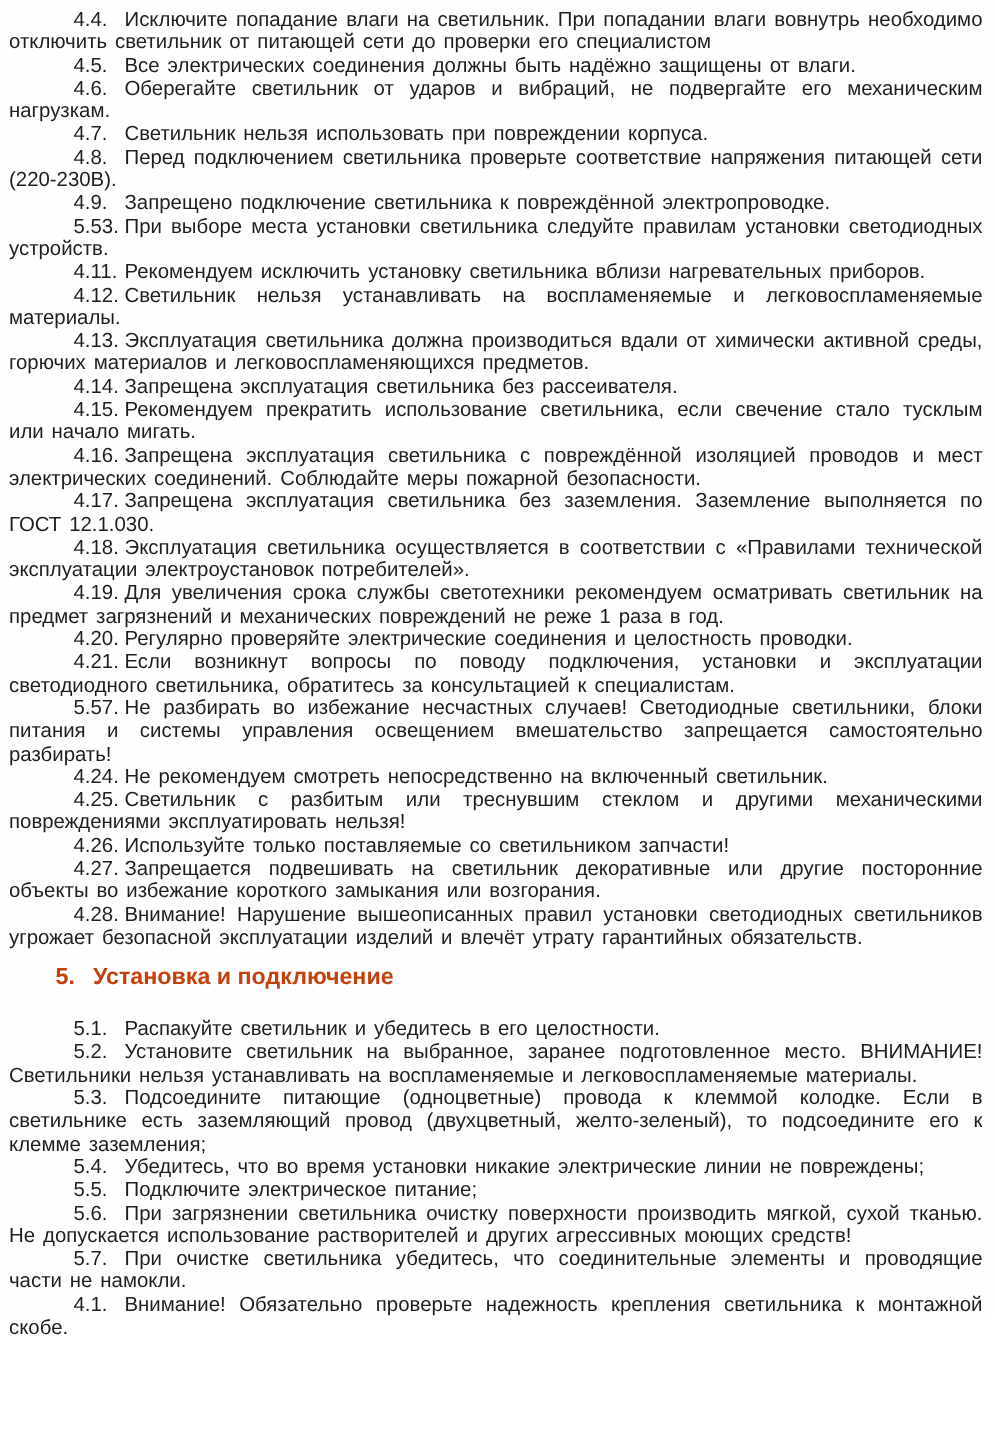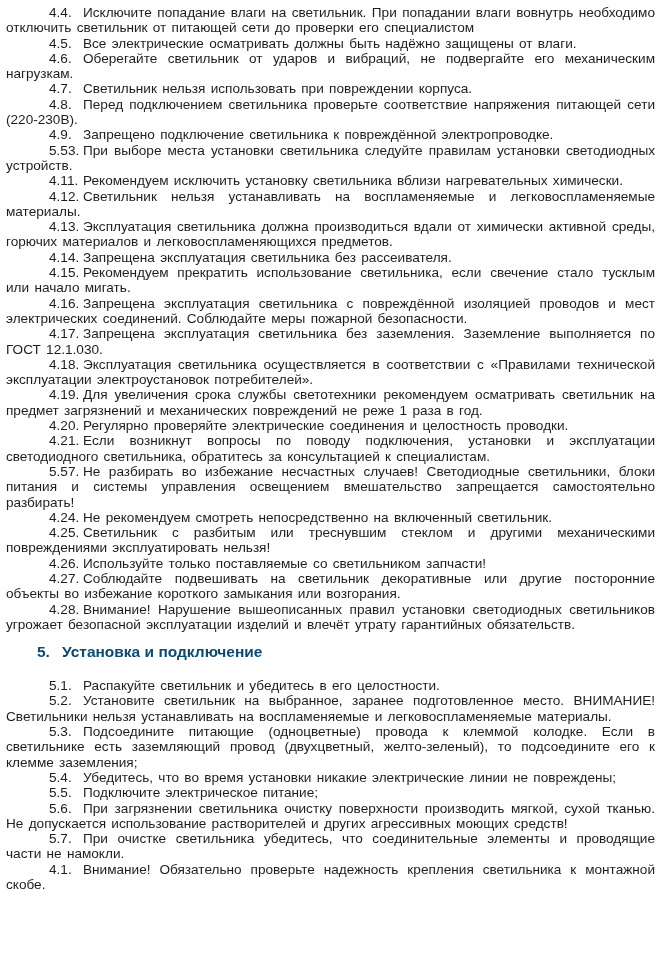--- a/index.html
+++ b/index.html
@@ -34,56 +34,56 @@
     display: inline-block;
     width: 34px;
     text-indent: 0;
   }
   h2.section-heading {
     margin: 11px 0 17px 0;
     padding-left: 31px;
     font-size: 15.5px;
     line-height: 18px;
     font-weight: bold;
-    color: #0c4a6e;
+    color: #c2410c;
   }
   h2.section-heading .h-num {
     display: inline-block;
     width: 25px;
   }
 </style>
 </head>
 <body>
 
 <div class="page">
 
   <div>
       <p class="item"><span class="num">4.4.</span><span>Исключите попадание влаги на светильник. При попадании влаги вовнутрь необходимо отключить светильник от питающей сети до проверки его специалистом</span></p>
-      <p class="item"><span class="num">4.5.</span><span>Все электрические осматривать должны быть надёжно защищены от влаги.</span></p>
+      <p class="item"><span class="num">4.5.</span><span>Все электрических соединения должны быть надёжно защищены от влаги.</span></p>
       <p class="item"><span class="num">4.6.</span><span>Оберегайте светильник от ударов и вибраций, не подвергайте его механическим нагрузкам.</span></p>
       <p class="item"><span class="num">4.7.</span><span>Светильник нельзя использовать при повреждении корпуса.</span></p>
       <p class="item"><span class="num">4.8.</span><span>Перед подключением светильника проверьте соответствие напряжения питающей сети (220-230В).</span></p>
       <p class="item"><span class="num">4.9.</span><span>Запрещено подключение светильника к повреждённой электропроводке.</span></p>
       <p class="item"><span class="num">5.53.</span><span>При выборе места установки светильника следуйте правилам установки светодиодных устройств.</span></p>
-      <p class="item"><span class="num">4.11.</span><span>Рекомендуем исключить установку светильника вблизи нагревательных химически.</span></p>
+      <p class="item"><span class="num">4.11.</span><span>Рекомендуем исключить установку светильника вблизи нагревательных приборов.</span></p>
       <p class="item"><span class="num">4.12.</span><span>Светильник нельзя устанавливать на воспламеняемые и легковоспламеняемые материалы.</span></p>
       <p class="item"><span class="num">4.13.</span><span>Эксплуатация светильника должна производиться вдали от химически активной среды, горючих материалов и легковоспламеняющихся предметов.</span></p>
       <p class="item"><span class="num">4.14.</span><span>Запрещена эксплуатация светильника без рассеивателя.</span></p>
       <p class="item"><span class="num">4.15.</span><span>Рекомендуем прекратить использование светильника, если свечение стало тусклым или начало мигать.</span></p>
       <p class="item"><span class="num">4.16.</span><span>Запрещена эксплуатация светильника с повреждённой изоляцией проводов и мест электрических соединений. Соблюдайте меры пожарной безопасности.</span></p>
       <p class="item"><span class="num">4.17.</span><span>Запрещена эксплуатация светильника без заземления. Заземление выполняется по ГОСТ 12.1.030.</span></p>
       <p class="item"><span class="num">4.18.</span><span>Эксплуатация светильника осуществляется в соответствии с «Правилами технической эксплуатации электроустановок потребителей».</span></p>
       <p class="item"><span class="num">4.19.</span><span>Для увеличения срока службы светотехники рекомендуем осматривать светильник на предмет загрязнений и механических повреждений не реже 1 раза в год.</span></p>
       <p class="item"><span class="num">4.20.</span><span>Регулярно проверяйте электрические соединения и целостность проводки.</span></p>
       <p class="item"><span class="num">4.21.</span><span>Если возникнут вопросы по поводу подключения, установки и эксплуатации светодиодного светильника, обратитесь за консультацией к специалистам.</span></p>
       <p class="item"><span class="num">5.57.</span><span>Не разбирать во избежание несчастных случаев! Светодиодные светильники, блоки питания и системы управления освещением вмешательство запрещается самостоятельно разбирать!</span></p>
       <p class="item"><span class="num">4.24.</span><span>Не рекомендуем смотреть непосредственно на включенный светильник.</span></p>
       <p class="item"><span class="num">4.25.</span><span>Светильник с разбитым или треснувшим стеклом и другими механическими повреждениями эксплуатировать нельзя!</span></p>
       <p class="item"><span class="num">4.26.</span><span>Используйте только поставляемые со светильником запчасти!</span></p>
-      <p class="item"><span class="num">4.27.</span><span>Соблюдайте подвешивать на светильник декоративные или другие посторонние объекты во избежание короткого замыкания или возгорания.</span></p>
+      <p class="item"><span class="num">4.27.</span><span>Запрещается подвешивать на светильник декоративные или другие посторонние объекты во избежание короткого замыкания или возгорания.</span></p>
       <p class="item"><span class="num">4.28.</span><span>Внимание! Нарушение вышеописанных правил установки светодиодных светильников угрожает безопасной эксплуатации изделий и влечёт утрату гарантийных обязательств.</span></p>
     </div>
 
   <h2 class="section-heading"><span class="h-num">5.</span><span>Установка и подключение</span></h2>
 
   <div>
       <p class="item"><span class="num">5.1.</span><span>Распакуйте светильник и убедитесь в его целостности.</span></p>
       <p class="item"><span class="num">5.2.</span><span>Установите светильник на выбранное, заранее подготовленное место. ВНИМАНИЕ! Светильники нельзя устанавливать на воспламеняемые и легковоспламеняемые материалы.</span></p>
       <p class="item"><span class="num">5.3.</span><span>Подсоедините питающие (одноцветные) провода к клеммой колодке. Если в светильнике есть заземляющий провод (двухцветный, желто-зеленый), то подсоедините его к клемме заземления;</span></p>
       <p class="item"><span class="num">5.4.</span><span>Убедитесь, что во время установки никакие электрические линии не повреждены;</span></p>

